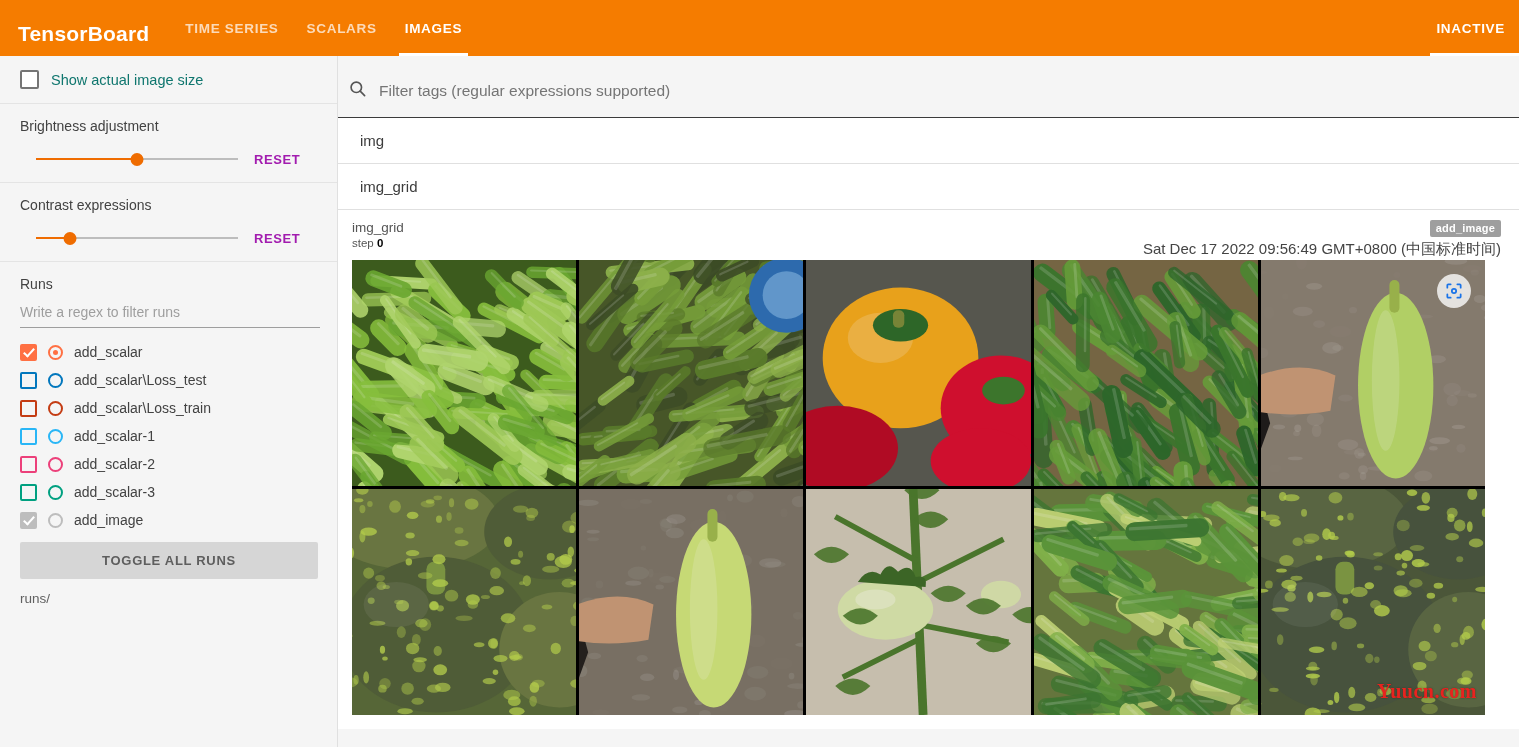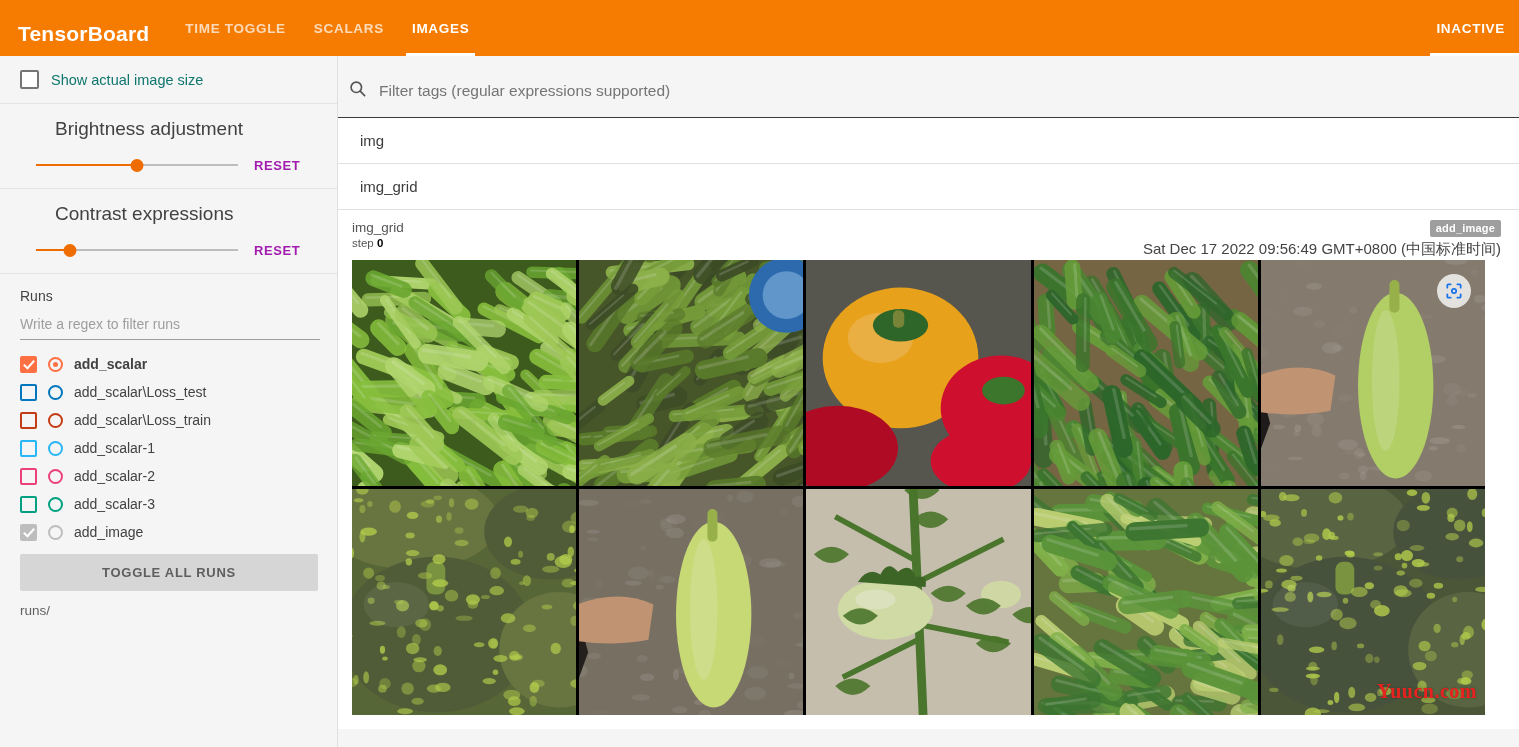--- a/index.html
+++ b/index.html
@@ -75,21 +75,21 @@
   .side-section { padding: 14px 18px 14px 20px; }
   .side-divider { height:1px; background:#e4e4e4; margin:0; }
 
   .checkrow { display:flex; align-items:center; gap:12px; cursor:pointer; }
   .mat-checkbox {
     width:19px; height:19px; border:2px solid #757575;
     border-radius:2px; background:#fff; flex:0 0 auto;
   }
   .checkrow .label { font-size:14.5px; color:#0f766e; }
 
-  .slider-title { font-size:19px; color:#424242; margin-bottom:16px;margin-left:35px; }
+  .slider-title { font-size:14px; color:#424242; margin-bottom:16px; }
   .slider-row { display:flex; align-items:center; gap:16px; }
   .slider {
     position:relative; height:18px; flex:1 1 auto; max-width:202px;
     margin-left:16px; cursor:pointer;
   }
   .slider .track {
     position:absolute; top:8px; left:0; right:0; height:2px; background:#bdbdbd;
   }
   .slider .fill {
     position:absolute; top:8px; left:0; height:2px; background:#ef6c00;
@@ -224,21 +224,21 @@
     text-shadow: 0 0 2px rgba(0,0,0,.35);
     pointer-events:none;
   }
 </style>
 </head>
 <body>
 
 <div id="appbar">
   <div id="brand">TensorBoard</div>
   <div id="navtabs">
-    <div class="navtab">TIME TOGGLE</div>
+    <div class="navtab">TIME SERIES</div>
     <div class="navtab">SCALARS</div>
     <div class="navtab active">IMAGES</div>
   </div>
   <div id="appbar-right">
     <div id="inactive-tab">INACTIVE</div>
   </div>
 </div>
 
 <div id="shell">
 
@@ -275,21 +275,21 @@
         </div>
         <div class="reset-btn">RESET</div>
       </div>
     </div>
     <div class="side-divider"></div>
 
     <div class="side-section">
       <div id="runs-title">Runs</div>
       <input id="runs-filter" type="text" placeholder="Write a regex to filter runs" style="">
       <div id="runs-list">
-          <div class="run-row" style="color: rgb(255, 112, 67); font-weight: bold;">
+          <div class="run-row" style="color: rgb(255, 112, 67);">
             <span class="run-cb checked"></span>
             <span class="run-radio selected"></span>
             <span class="run-label">add_scalar</span>
           </div>
           <div class="run-row" style="color: rgb(2, 119, 189);">
             <span class="run-cb"></span>
             <span class="run-radio"></span>
             <span class="run-label">add_scalar\Loss_test</span>
           </div>
           <div class="run-row" style="color: rgb(196, 60, 19);">

